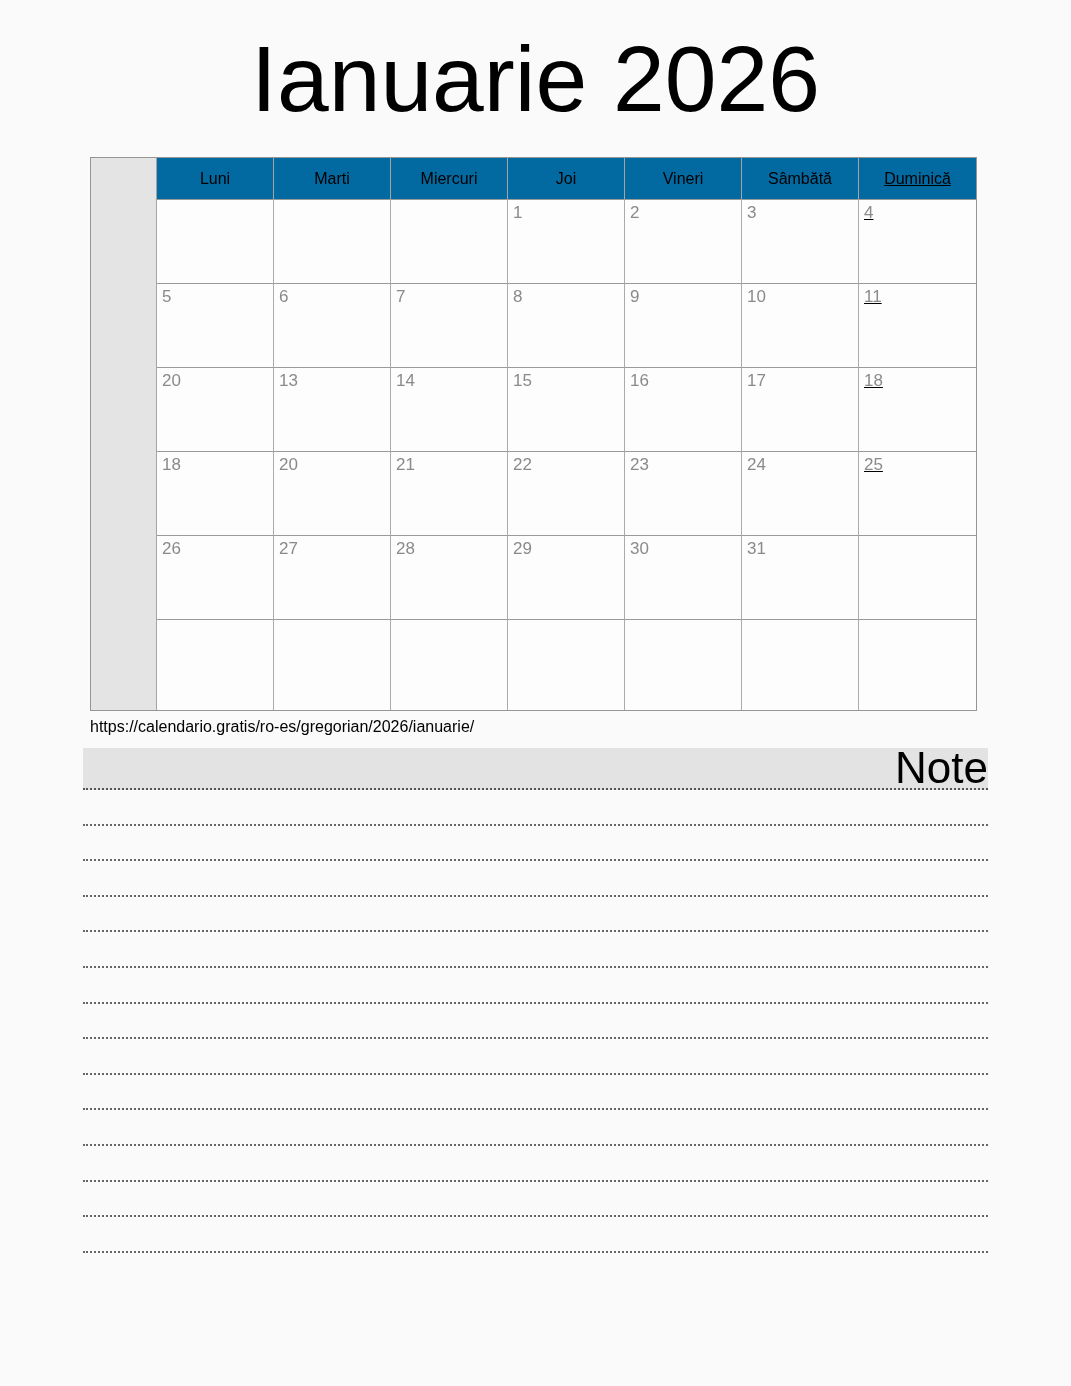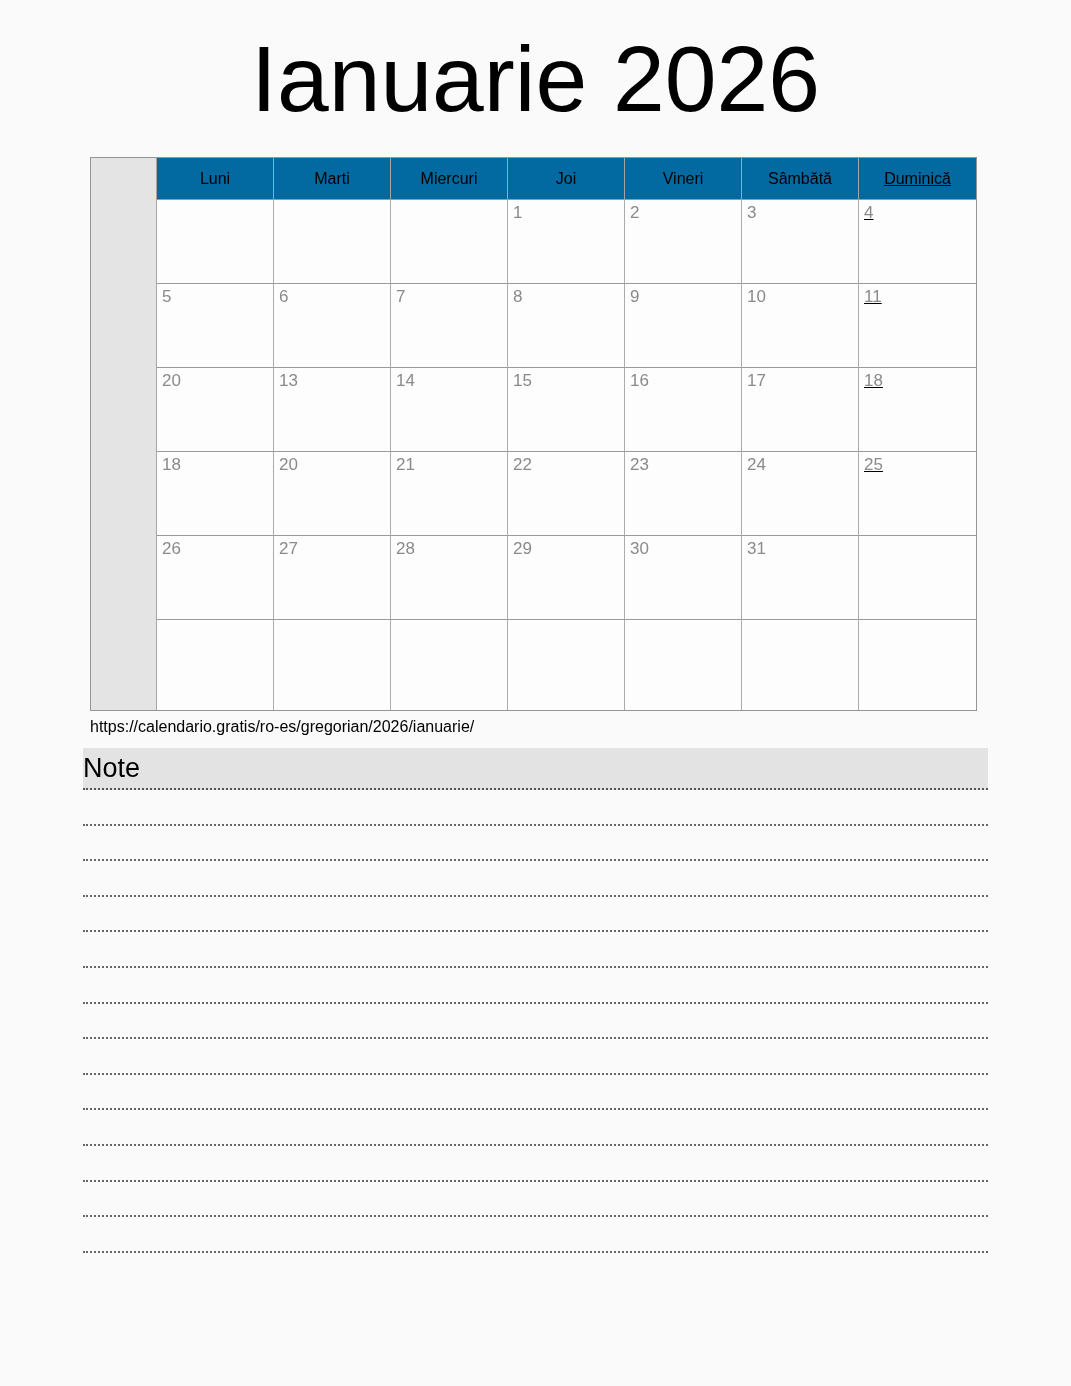--- a/index.html
+++ b/index.html
@@ -77,22 +77,22 @@
   .notes {
     margin: 12px 0 0 83px;
     width: 905px;
   }
   .notes-header {
     height: 40px;
     background: #e3e3e3;
     border-bottom: 2px dotted #555;
     display: flex;
     align-items: center;
-    justify-content: flex-start;
-    font-size: 27px;
+    justify-content: flex-end;
+    font-size: 44px;
     color: #000;
   }
   .note-line {
     height: 33.6px;
     border-bottom: 2px dotted #666;
   }
 </style>
 </head>
 <body>
 

